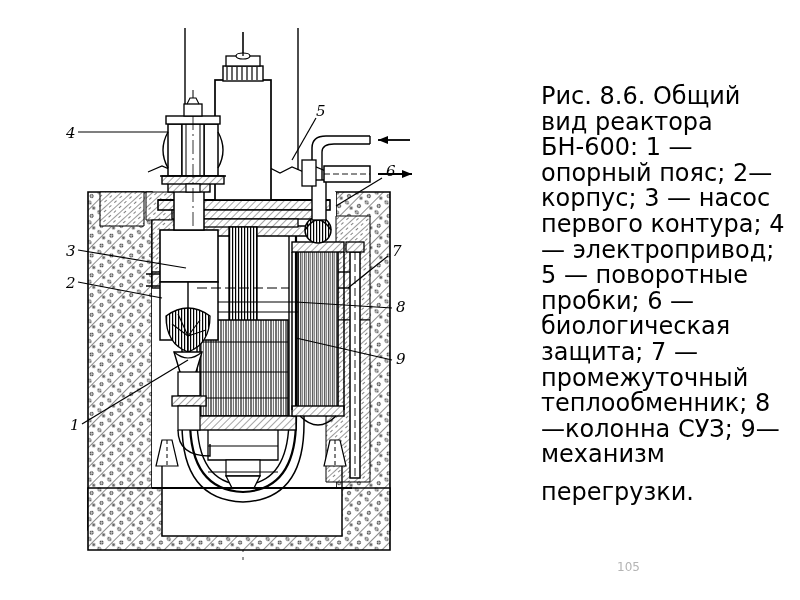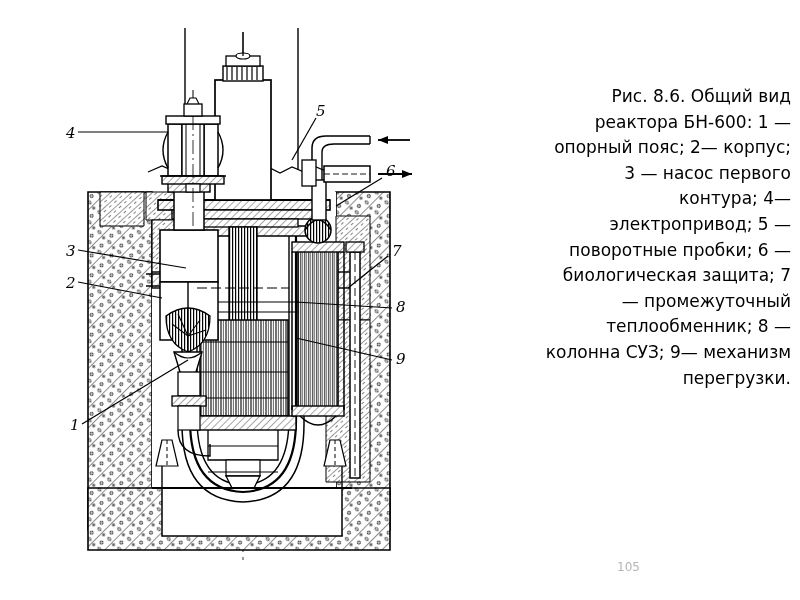--- a/index.html
+++ b/index.html
@@ -15,29 +15,29 @@
   
   #figure{
     position:absolute;left:40px;top:20px;width:450px;height:545px;
   }
   #figure svg{display:block;}
 
   
   #caption{
     position:absolute;
     left:541px;top:84px;width:250px;
-    font-size:17px;
+    font-size:24px;
     line-height:25.6px;
     color:#000000;
-    text-align:right;
+    text-align:left;
     letter-spacing:0px;
     word-spacing:0px;
   }
   #caption .cap-body{display:block;}
-  #caption .cap-tail{display:block;}
+  #caption .cap-tail{display:block;margin-top:12px;}
 
   
   #pagenum{
     position:absolute;left:560px;top:560px;width:80px;
     text-align:right;
     font-size:12px;
     color:#b4b4b4;
     font-family:"DejaVu Sans", sans-serif;
   }
 </style>

